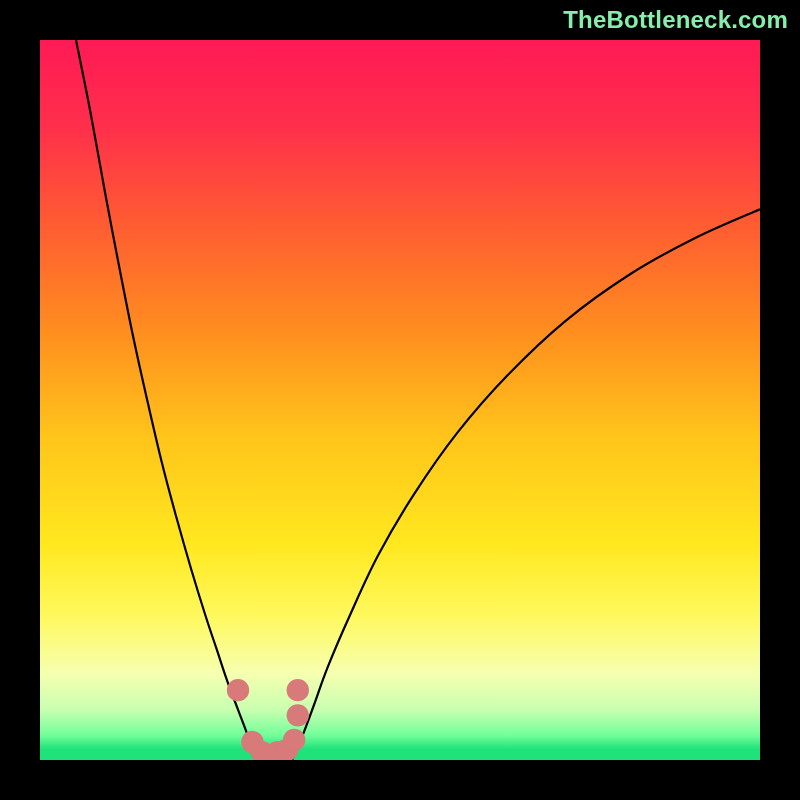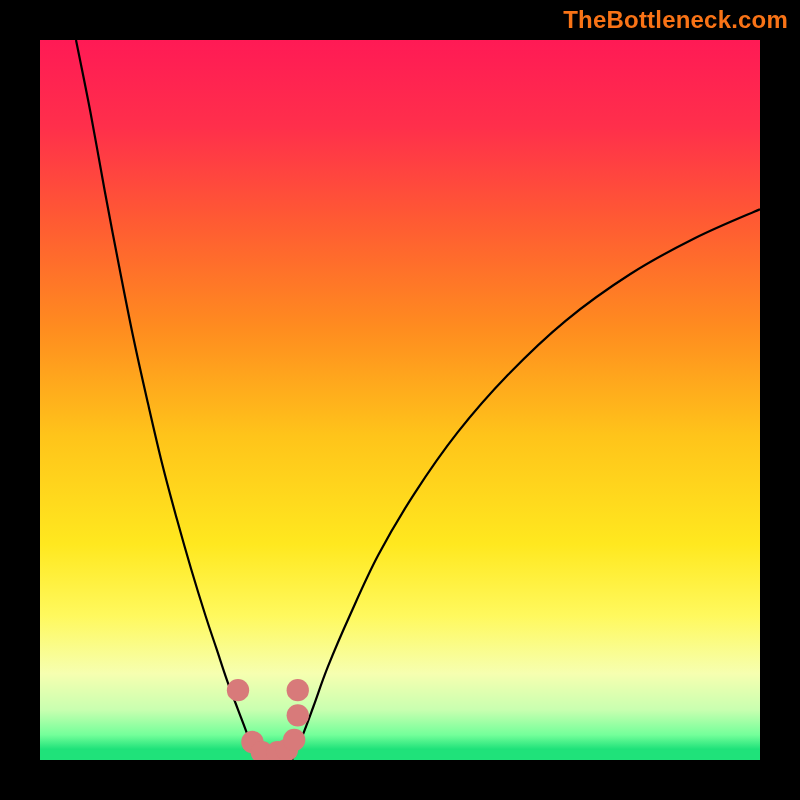--- a/index.html
+++ b/index.html
@@ -33,21 +33,21 @@
     width: 100%;
     height: 100%;
   }
   .watermark {
     position: absolute;
     top: 6px;
     right: 12px;
     font-family: Arial, Helvetica, sans-serif;
     font-size: 24px;
     font-weight: 600;
-    color: #f97316;
+    color: #86efac;
     letter-spacing: 0.2px;
     user-select: none;
   }
   svg.curves {
     position: absolute;
     left: 0;
     top: 0;
     width: 100%;
     height: 100%;
   }

